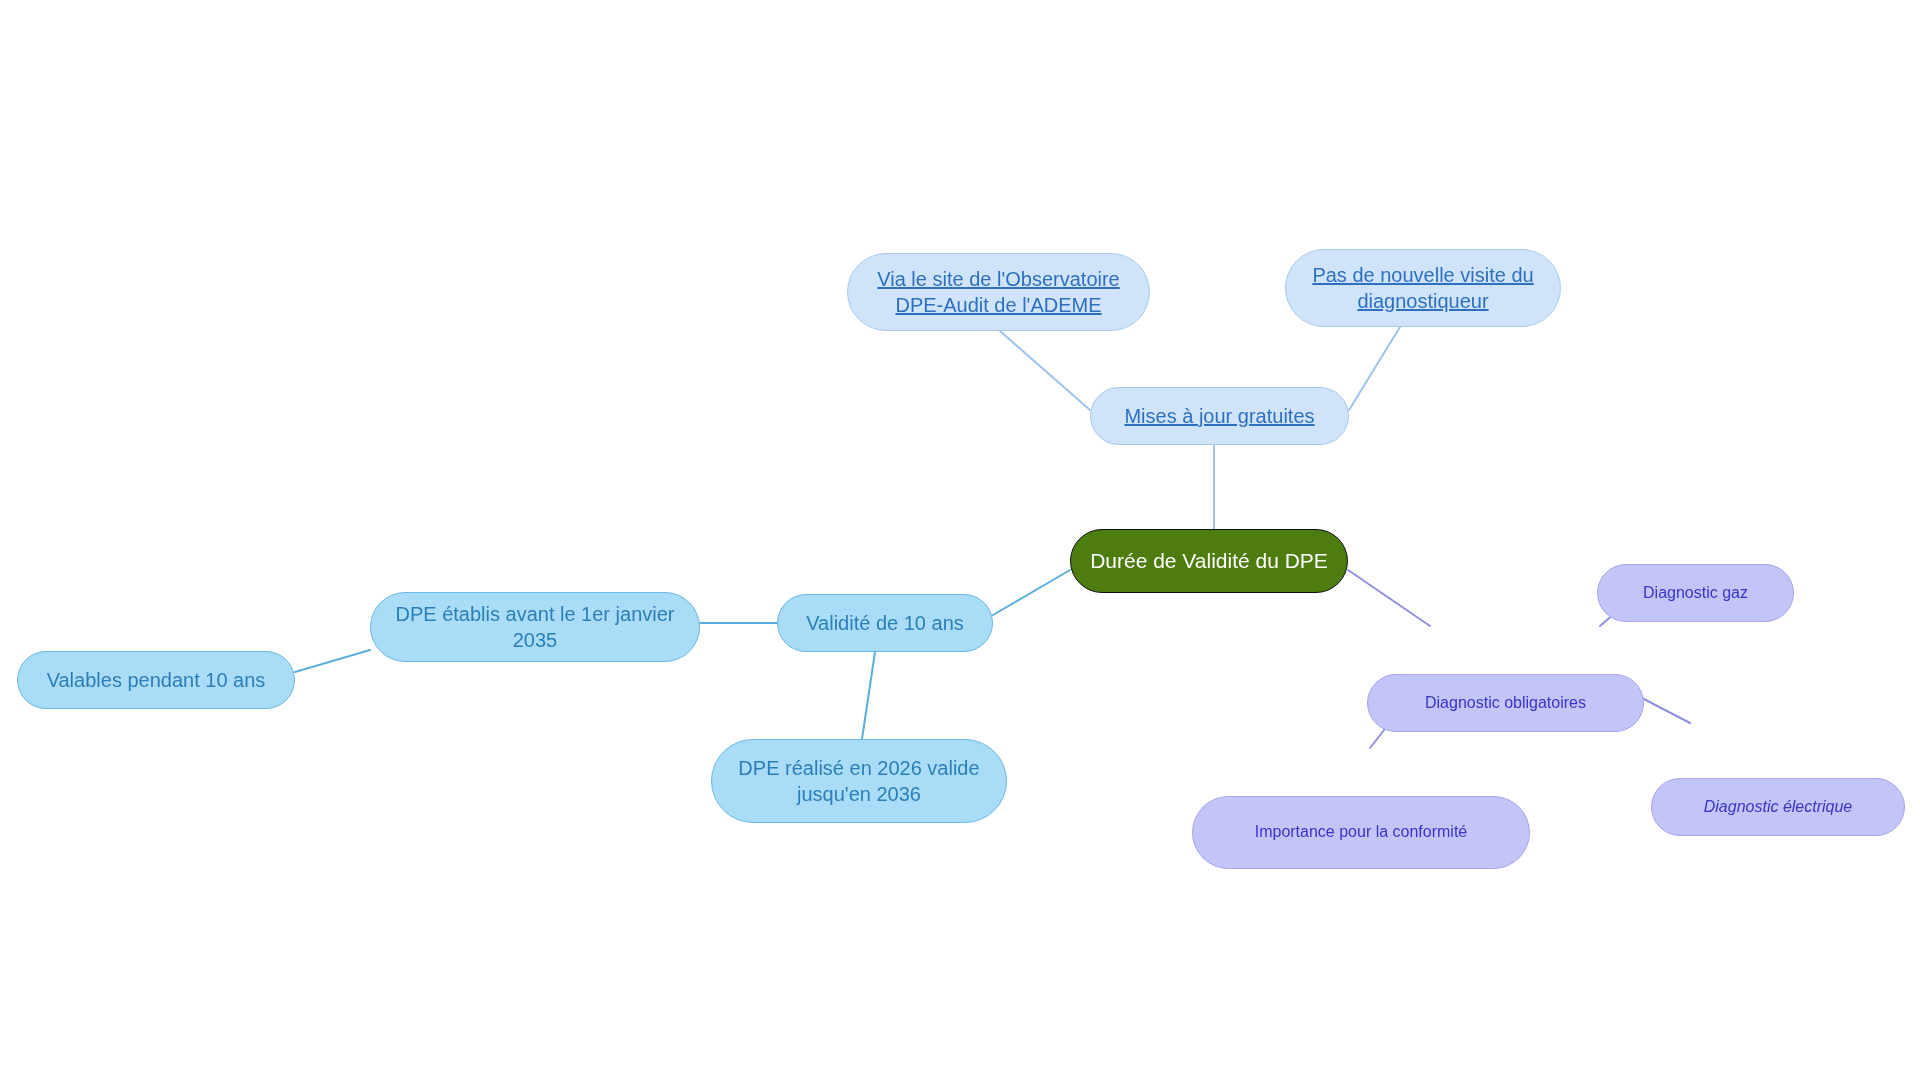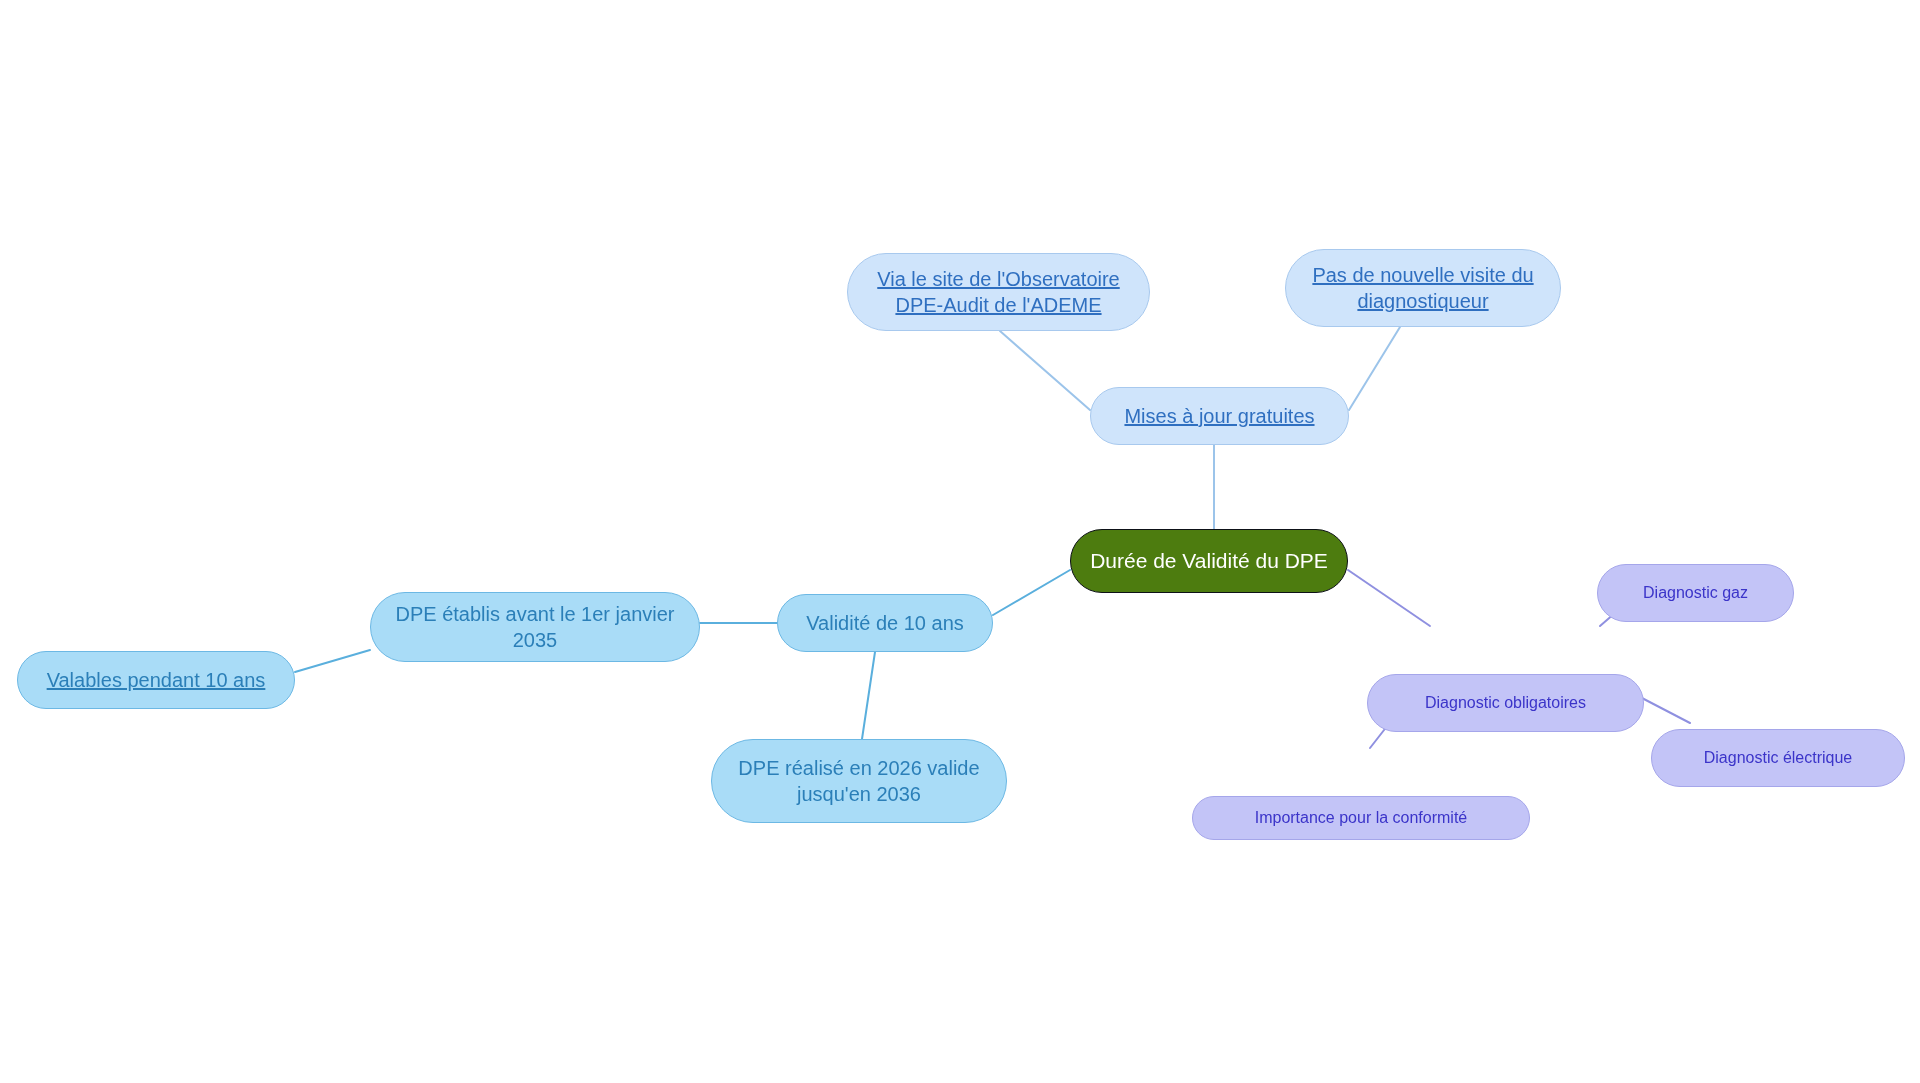--- a/index.html
+++ b/index.html
@@ -89,21 +89,21 @@
   <div id="node-layer">
       <div class="node node-root" style="left: 1070px; top: 529px; width: 278px; height: 64px;">Durée de Validité du DPE</div>
       <div class="node node-blue-soft" style="left: 1090px; top: 387px; width: 259px; height: 58px;">Mises à jour gratuites</div>
       <div class="node node-blue-soft" style="left: 847px; top: 253px; width: 303px; height: 78px;">Via le site de l'Observatoire
 DPE-Audit de l'ADEME</div>
       <div class="node node-blue-soft" style="left: 1285px; top: 249px; width: 276px; height: 78px;">Pas de nouvelle visite du
 diagnostiqueur</div>
       <div class="node node-blue-sky" style="left: 777px; top: 594px; width: 216px; height: 58px;">Validité de 10 ans</div>
       <div class="node node-blue-sky" style="left: 370px; top: 592px; width: 330px; height: 70px;">DPE établis avant le 1er janvier
 2035</div>
-      <div class="node node-blue-sky" style="left: 17px; top: 651px; width: 278px; height: 58px; text-decoration: underline;">Valables pendant 10 ans</div>
+      <div class="node node-blue-sky" style="left: 17px; top: 651px; width: 278px; height: 58px;">Valables pendant 10 ans</div>
       <div class="node node-blue-sky" style="left: 711px; top: 739px; width: 296px; height: 84px;">DPE réalisé en 2026 valide
 jusqu'en 2036</div>
       <div class="node node-purple" style="left: 1367px; top: 626px; width: 277px; height: 58px;">Diagnostic obligatoires</div>
       <div class="node node-purple" style="left: 1597px; top: 516px; width: 197px; height: 58px;">Diagnostic gaz</div>
-      <div class="node node-purple" style="left: 1651px; top: 681px; width: 254px; height: 58px;">Diagnostic électrique</div>
-      <div class="node node-purple" style="left: 1192px; top: 748px; width: 338px; height: 44px;">Importance pour la conformité</div>
+      <div class="node node-purple" style="left: 1651px; top: 730px; width: 254px; height: 58px; font-style: italic;">Diagnostic électrique</div>
+      <div class="node node-purple" style="left: 1192px; top: 748px; width: 338px; height: 73px;">Importance pour la conformité</div>
     </div>
 </div>
 
 </body></html>

